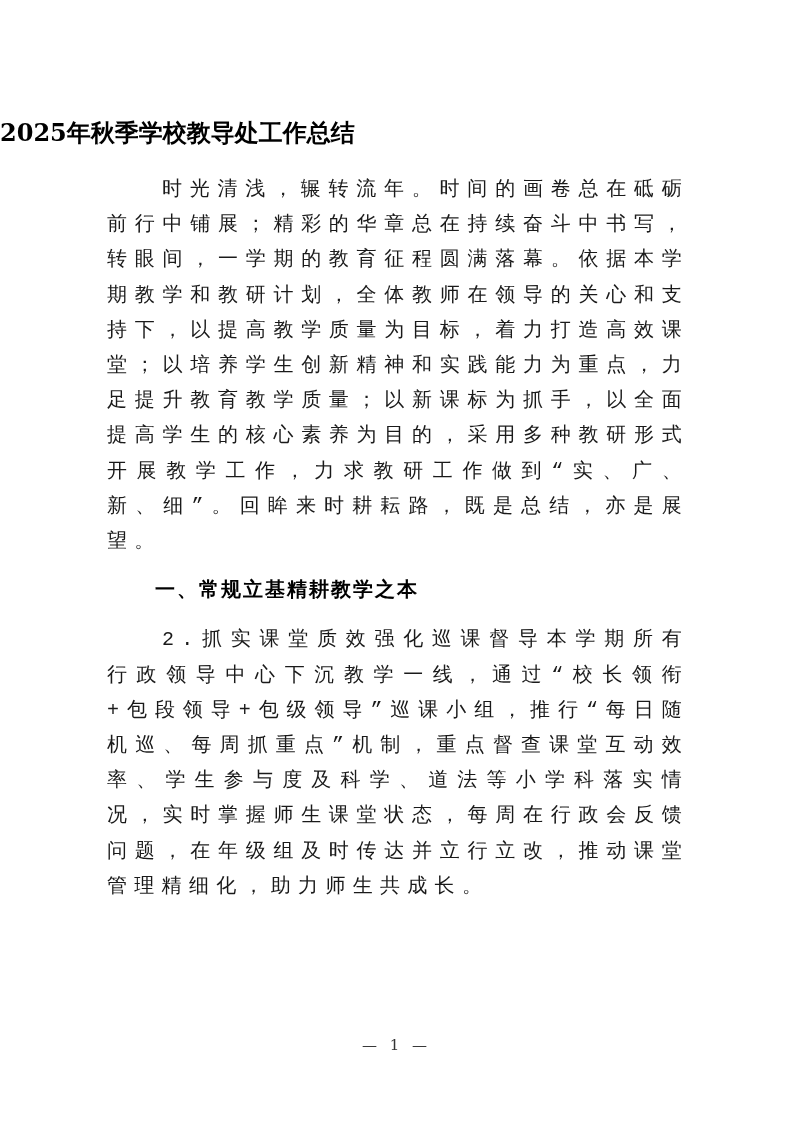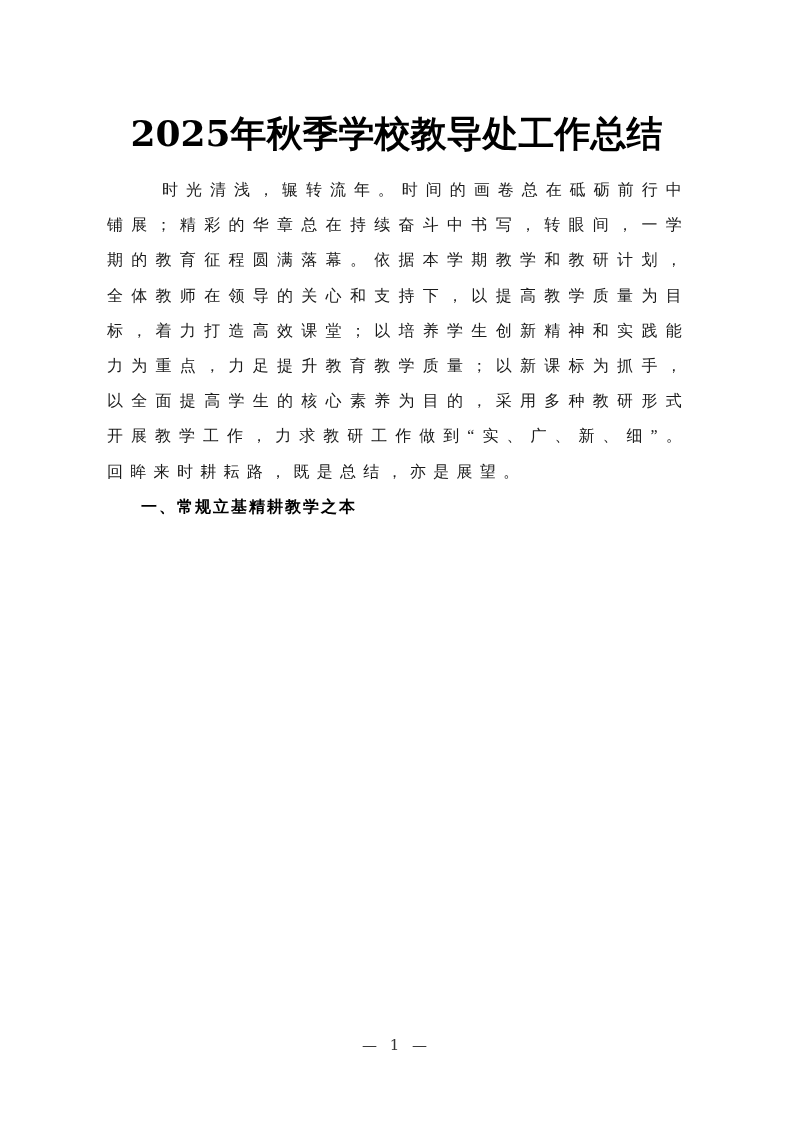--- a/index.html
+++ b/index.html
@@ -19,46 +19,45 @@
       left: 0; top: 0;
       width: 793px;
       height: 1122px;
       background: #ffffff;
     }
     .title {
       position: absolute;
       left: 0;
       top: 111px;
       width: 793px;
-      text-align: center;
       font-family: "DejaVu Serif", "Liberation Serif", serif;
       font-weight: bold;
-      font-size: 36px;
+      font-size: 24px;
       line-height: 44px;
       letter-spacing: 0px;
       color: #000000;
     }
     .body-text {
       position: absolute;
       left: 107px;
       top: 172px;
       width: 582px;
-      font-family: Liberation Serif, serif;
-      font-size: 16px;
+      font-family: Liberation Mono, monospace;
+      font-size: 20px;
       line-height: 35.2px;
       letter-spacing: 7.3px;
       text-align: justify;
       color: #1a1a1a;
     }
     .para {
       margin: 0;
       text-indent: 55px;
     }
     .heading {
-      margin: 0;
+      margin: 14px;
       text-indent: 34px;
       font-weight: bold;
       letter-spacing: 2px;
       color: #000;
     }
     .page-number {
       position: absolute;
       left: 0;
       top: 1036px;
       width: 793px;
@@ -71,17 +70,18 @@
   </style>
 </head>
 <body>
 
 <div class="page">
   <div class="title">2025年秋季学校教导处工作总结</div>
 
   <div class="body-text">
     <p class="para">时光清浅，辗转流年。时间的画卷总在砥砺前行中铺展；精彩的华章总在持续奋斗中书写，转眼间，一学期的教育征程圆满落幕。依据本学期教学和教研计划，全体教师在领导的关心和支持下，以提高教学质量为目标，着力打造高效课堂；以培养学生创新精神和实践能力为重点，力足提升教育教学质量；以新课标为抓手，以全面提高学生的核心素养为目的，采用多种教研形式开展教学工作，力求教研工作做到“实、广、新、细”。回眸来时耕耘路，既是总结，亦是展望。</p>
     <p class="heading">一、常规立基精耕教学之本</p>
+    <p class="para">2.抓实课堂质效强化巡课督导本学期所有行政领导中心下沉教学一线，通过“校长领衔+包段领导+包级领导”巡课小组，推行“每日随机巡、每周抓重点”机制，重点督查课堂互动效率、学生参与度及科学、道法等小学科落实情况，实时掌握师生课堂状态，每周在行政会反馈问题，在年级组及时传达并立行立改，推动课堂管理精细化，助力师生共成长。</p>
 
   </div>
 
   <div class="page-number">— 1 —</div>
 </div>
 
 </body></html>

